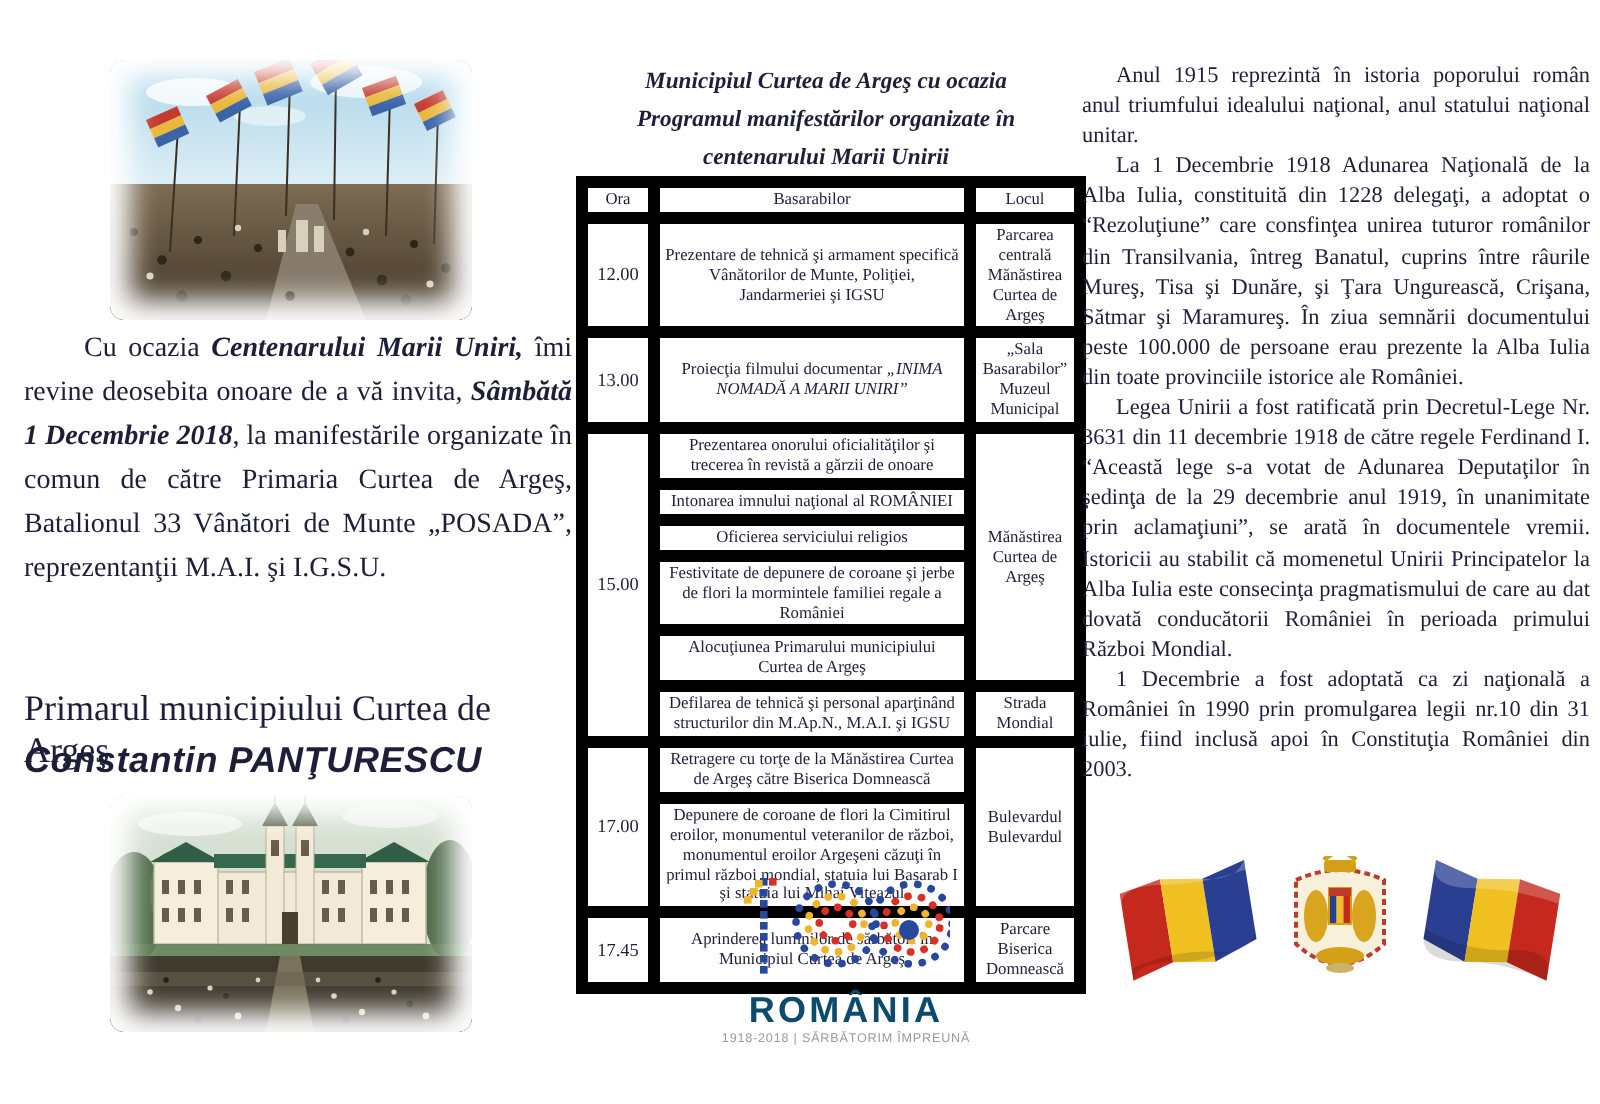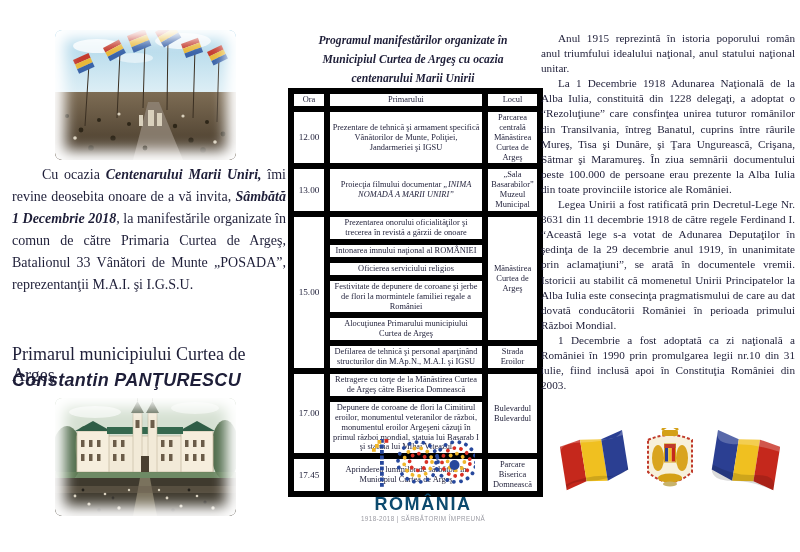--- a/index.html
+++ b/index.html
@@ -202,35 +202,35 @@
         <circle cx="44" cy="112" r="1.8"></circle>
         <circle cx="58" cy="100" r="1.4"></circle>
       <circle cx="118" cy="112" r="1.8"></circle>
         <circle cx="134" cy="92" r="1.4"></circle>
         <circle cx="150" cy="104" r="1.6"></circle>
     </g>
   </svg>
 </div>
 
 <div class="abs prog-title">
+  <div>Municipiul Curtea de Argeş cu ocazia</div>
   <div>Programul manifestărilor organizate în</div>
-  <div>Municipiul Curtea de Argeş cu ocazia</div>
   <div>centenarului Marii Unirii</div>
 </div>
 
 <table class="abs prog-table">
   <colgroup>
       <col style="width:36px">
       <col style="width:158px">
       <col style="width:55px">
     </colgroup>
   <tbody>
       <tr>
     <th>Ora</th>
-    <th>Primarului</th>
+    <th>Basarabilor</th>
     <th>Locul</th>
   </tr>
   <tr>
     <td class="t">12.00</td>
     <td>Prezentare de tehnică şi armament specifică Vânătorilor de Munte, Poliţiei, Jandarmeriei şi IGSU</td>
     <td>Parcarea centrală Mănăstirea Curtea de Argeş</td>
   </tr>
   <tr>
     <td class="t">13.00</td>
     <td><span>Proiecţia filmului documentar</span> <span class="it">„INIMA NOMADĂ A MARII UNIRI”</span></td>
@@ -248,21 +248,21 @@
         <td>Oficierea serviciului religios</td>
       </tr>
   <tr>
         <td>Festivitate de depunere de coroane şi jerbe de flori la mormintele familiei regale a României</td>
       </tr>
   <tr>
         <td>Alocuţiunea Primarului municipiului Curtea de Argeş</td>
       </tr>
   <tr>
     <td>Defilarea de tehnică şi personal aparţinând structurilor din M.Ap.N., M.A.I. şi IGSU</td>
-    <td>Strada Eroilor</td>
+    <td>Strada Mondial</td>
   </tr>
   <tr>
     <td class="t" rowspan="2">17.00</td>
     <td>Retragere cu torţe de la Mănăstirea Curtea de Argeş către Biserica Domnească</td>
     <td rowspan="2">Bulevardul Bulevardul</td>
   </tr>
   <tr>
         <td>Depunere de coroane de flori la Cimitirul eroilor, monumentul veteranilor de război, monumentul eroilor Argeşeni căzuţi în primul război mondial, statuia lui Basarab I şi statuia lui Mihai Viteazul</td>
       </tr>
   <tr>

